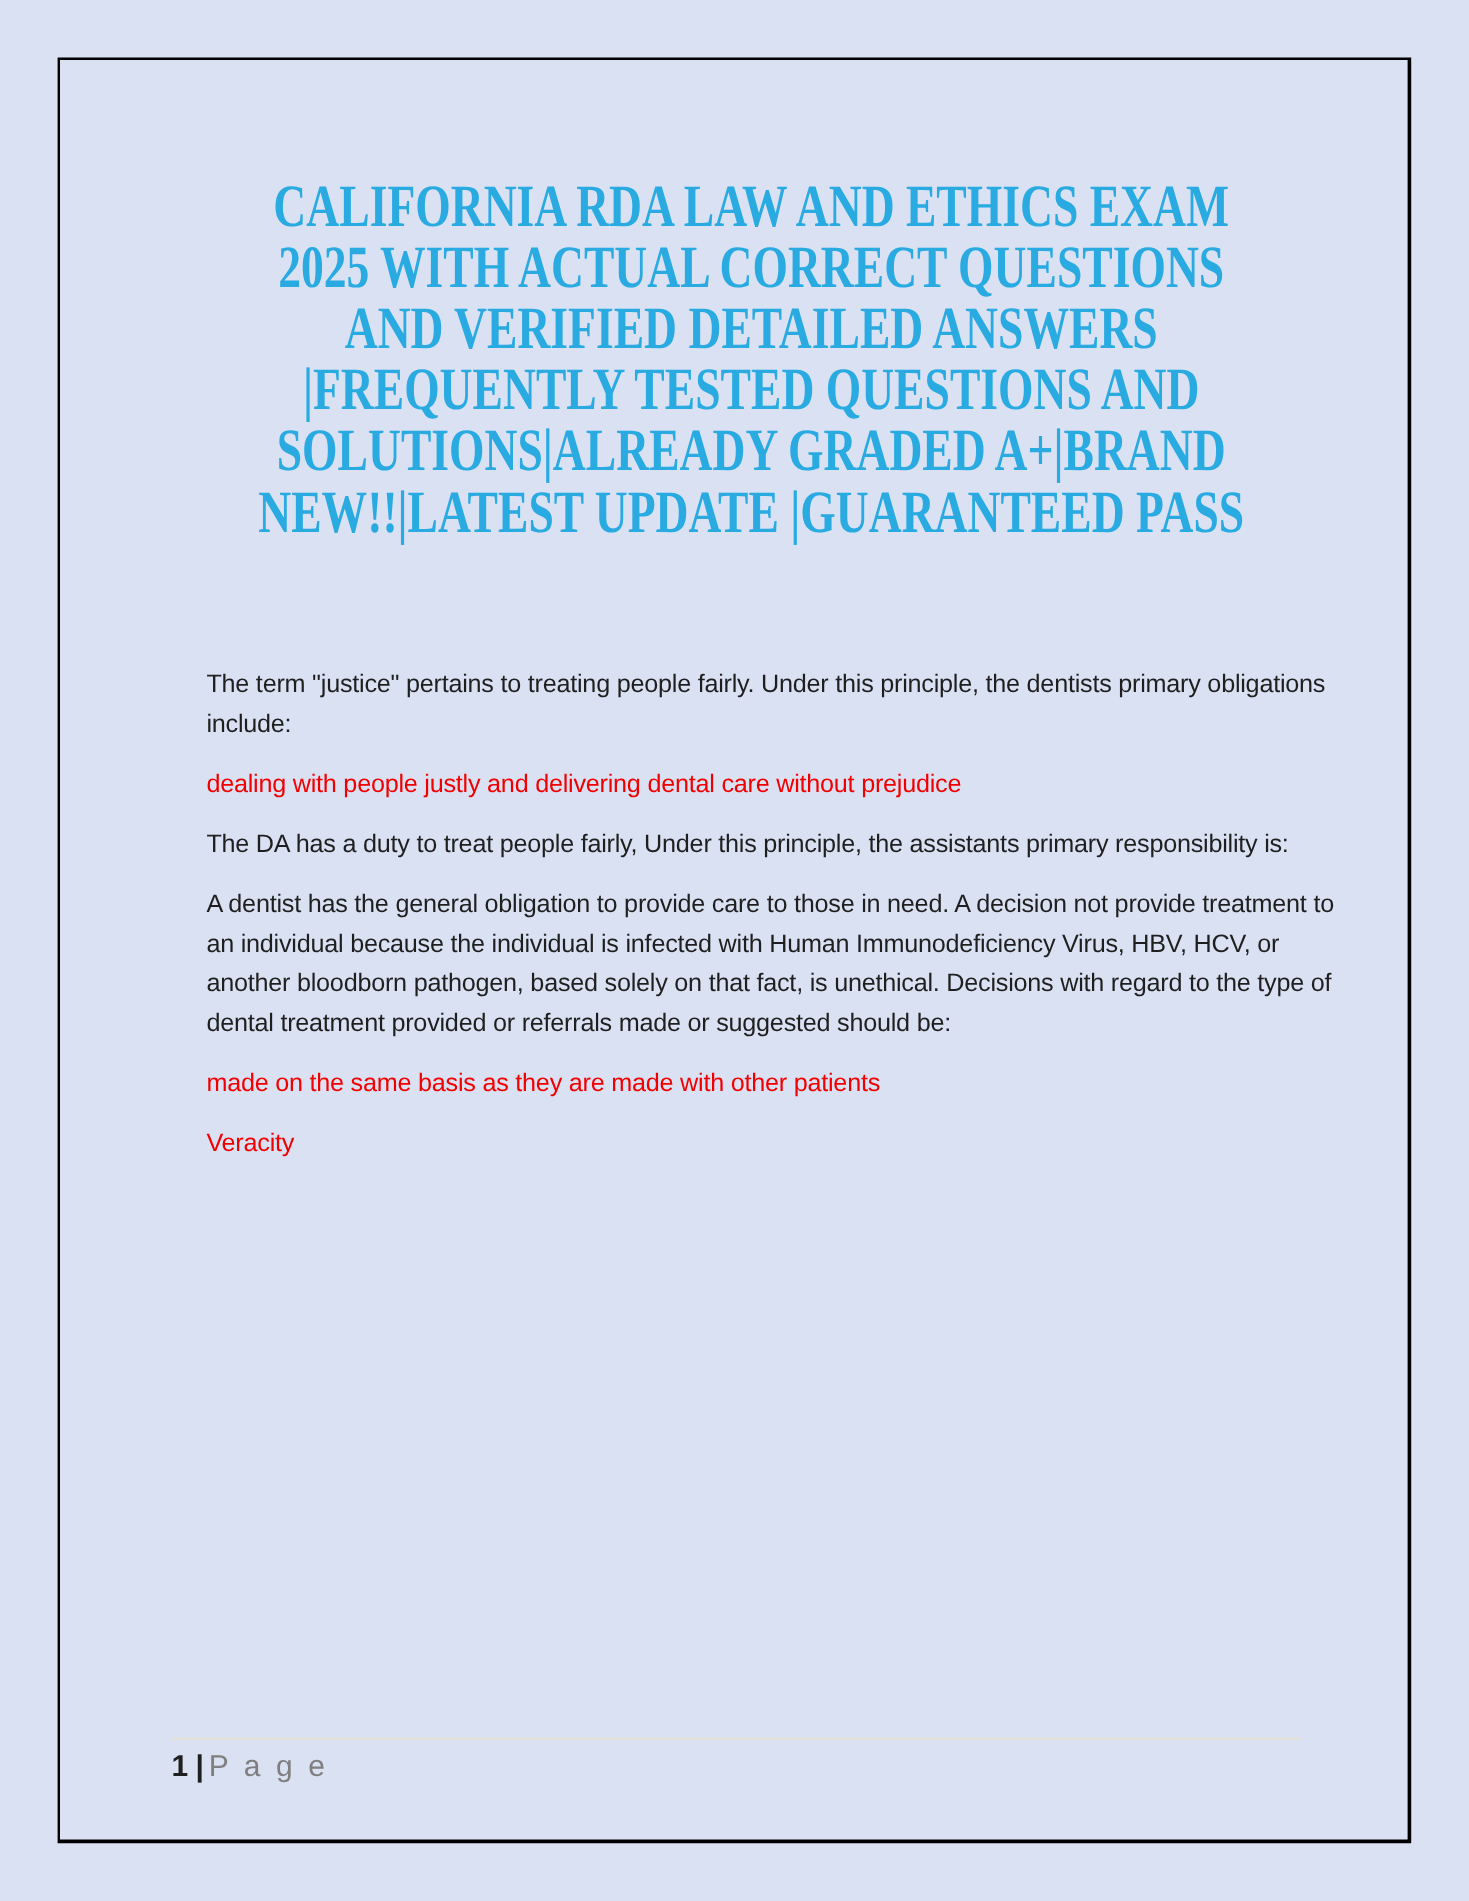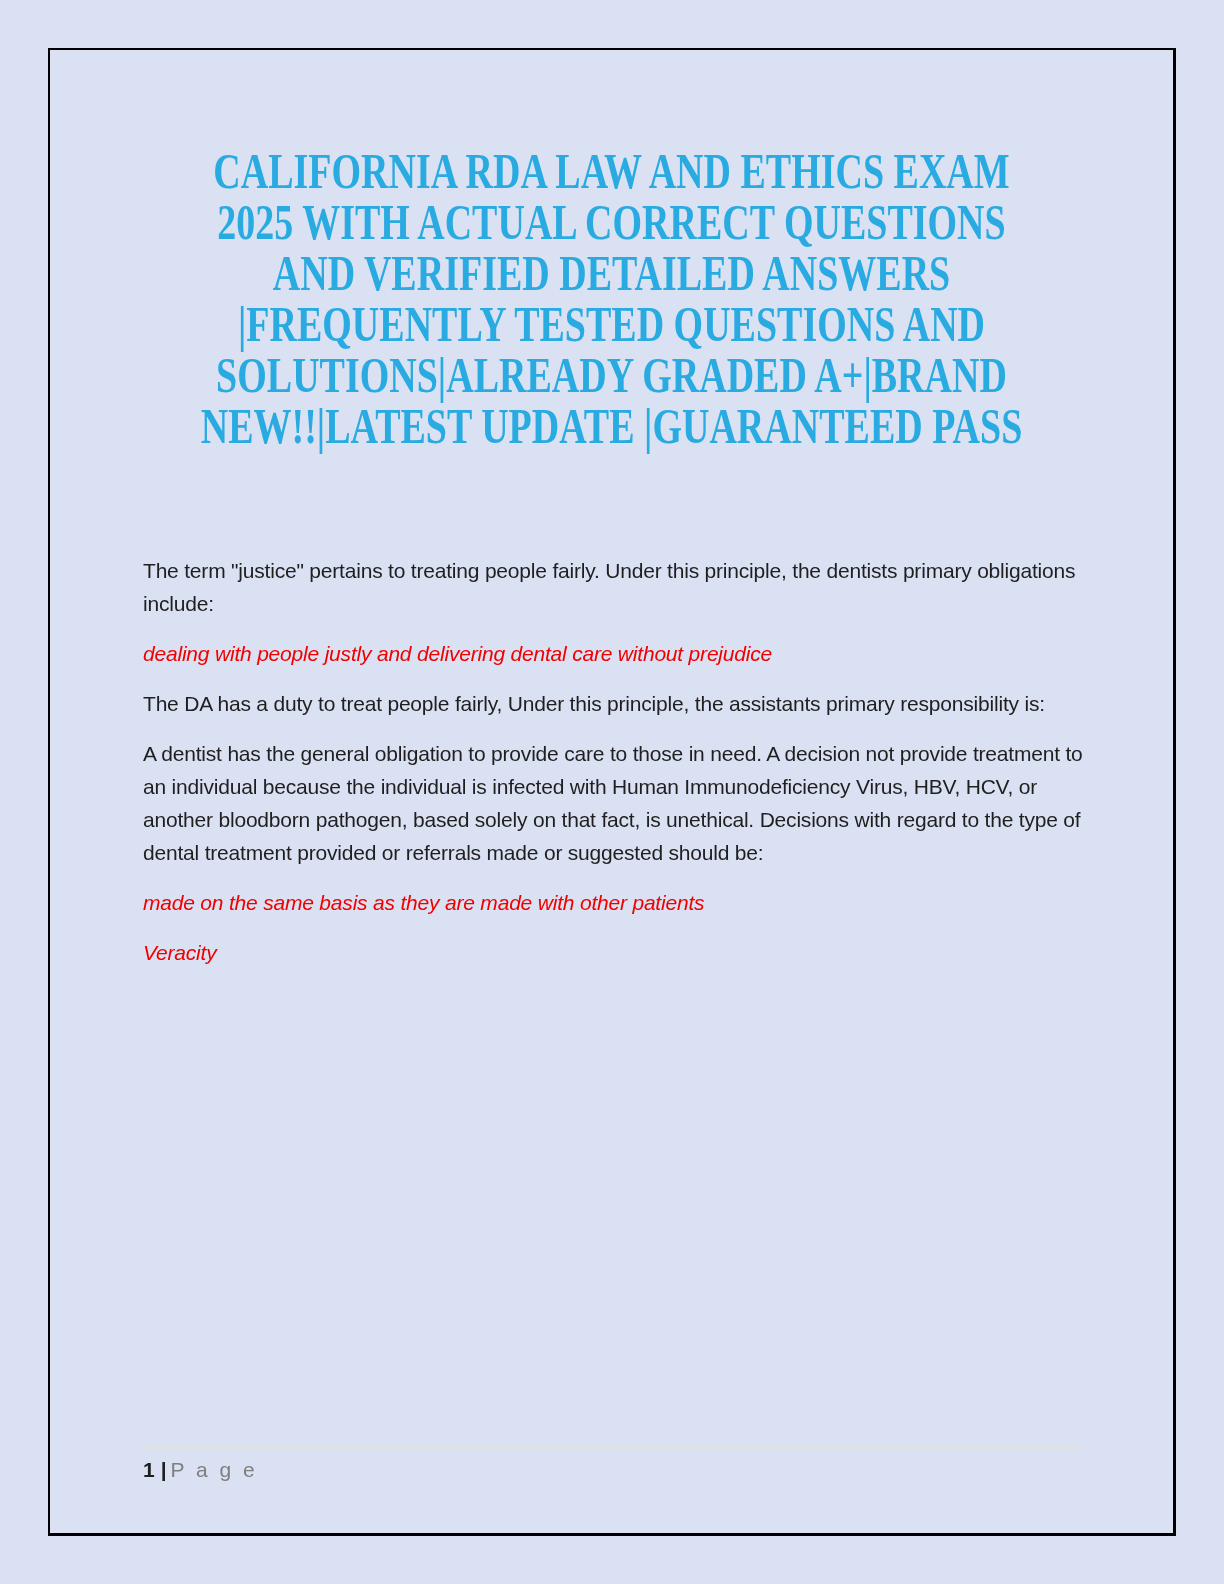--- a/index.html
+++ b/index.html
@@ -11,20 +11,21 @@
     overflow:hidden;
   }
   .page-frame{
     position:absolute;
     left:48px;top:48px;
     width:1128px;height:1488px;
     box-sizing:border-box;
     border-style:solid;
     border-color:var(--border-color,#000);
     border-width:2px 3px 3px 2px;
+    padding-left:29px;
   }
   .doc-title{
     margin:96px 0 0 0;
     text-align:center;
     font-family:"Liberation Serif",serif;
     font-weight:bold;
     font-size:50px;
     line-height:51px;
     color:var(--title-color,#29abe2);
     white-space:pre;
@@ -37,28 +38,28 @@
     width:945px;
     font-size:21px;
     line-height:33px;
     letter-spacing:-0.2px;
   }
   .para{
     white-space:pre-line;
     margin:0 0 17px 0;
   }
   .para.question{color:var(--text-color,#1f1f1f);}
-  .para.answer{color:var(--answer-color,#f20000);font-style:italic;}
+  .para.answer{color:var(--answer-color,#f20000);}
   .page-footer{
     position:absolute;
     left:93px;top:1398px;
     width:941px;
     border-top:2px solid var(--footer-line-color,#e5e2da);
     padding-top:8px;
-    font-size:21px;
+    font-size:25px;
   }
   .page-number{
     font-weight:bold;
     color:var(--text-color,#1f1f1f);
   }
   .footer-separator{
     font-weight:bold;
     color:var(--text-color,#1f1f1f);
     margin:0 4px 0 6px;
   }

